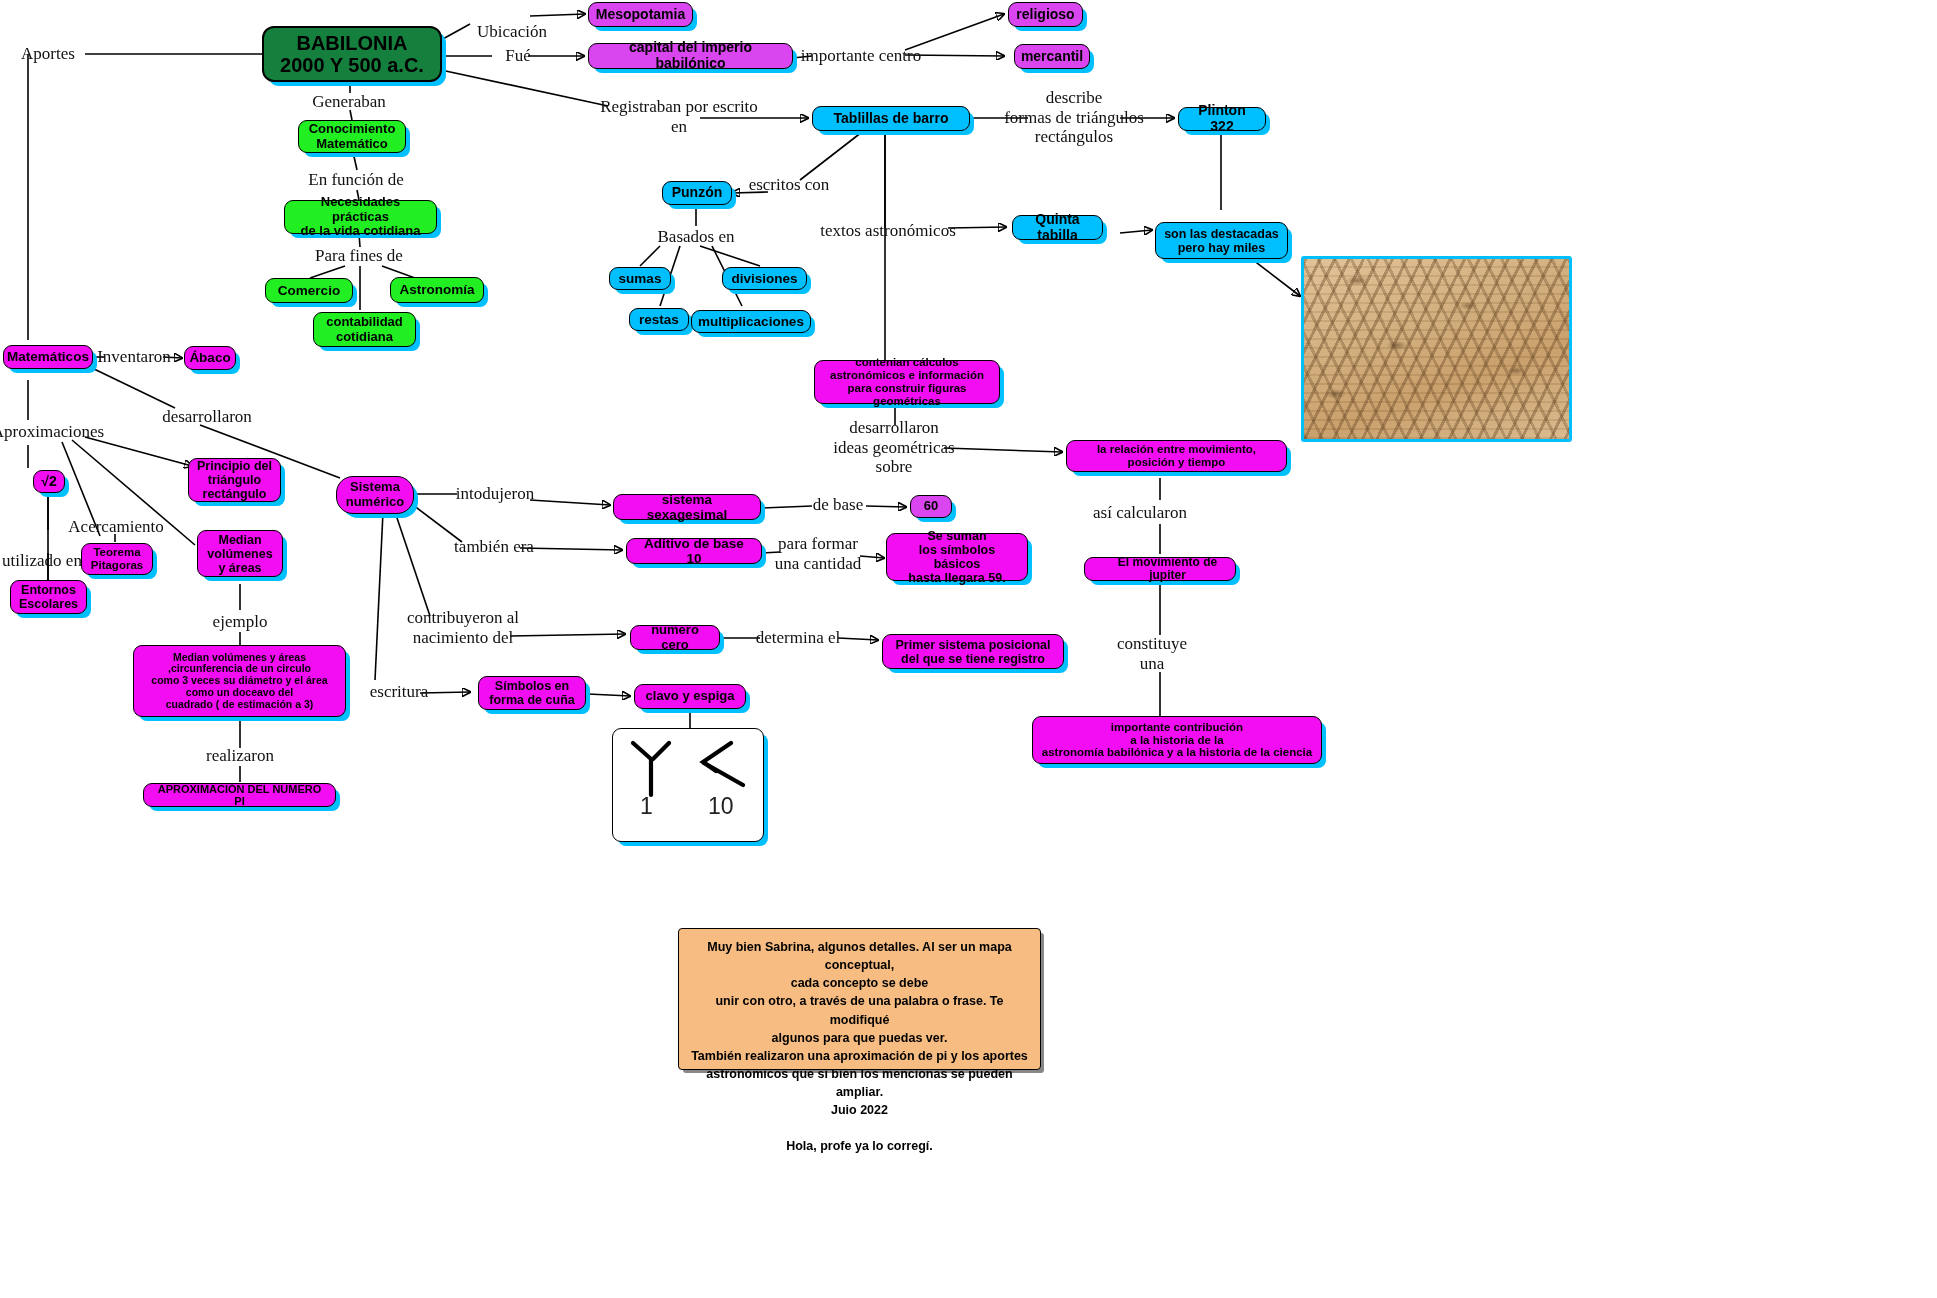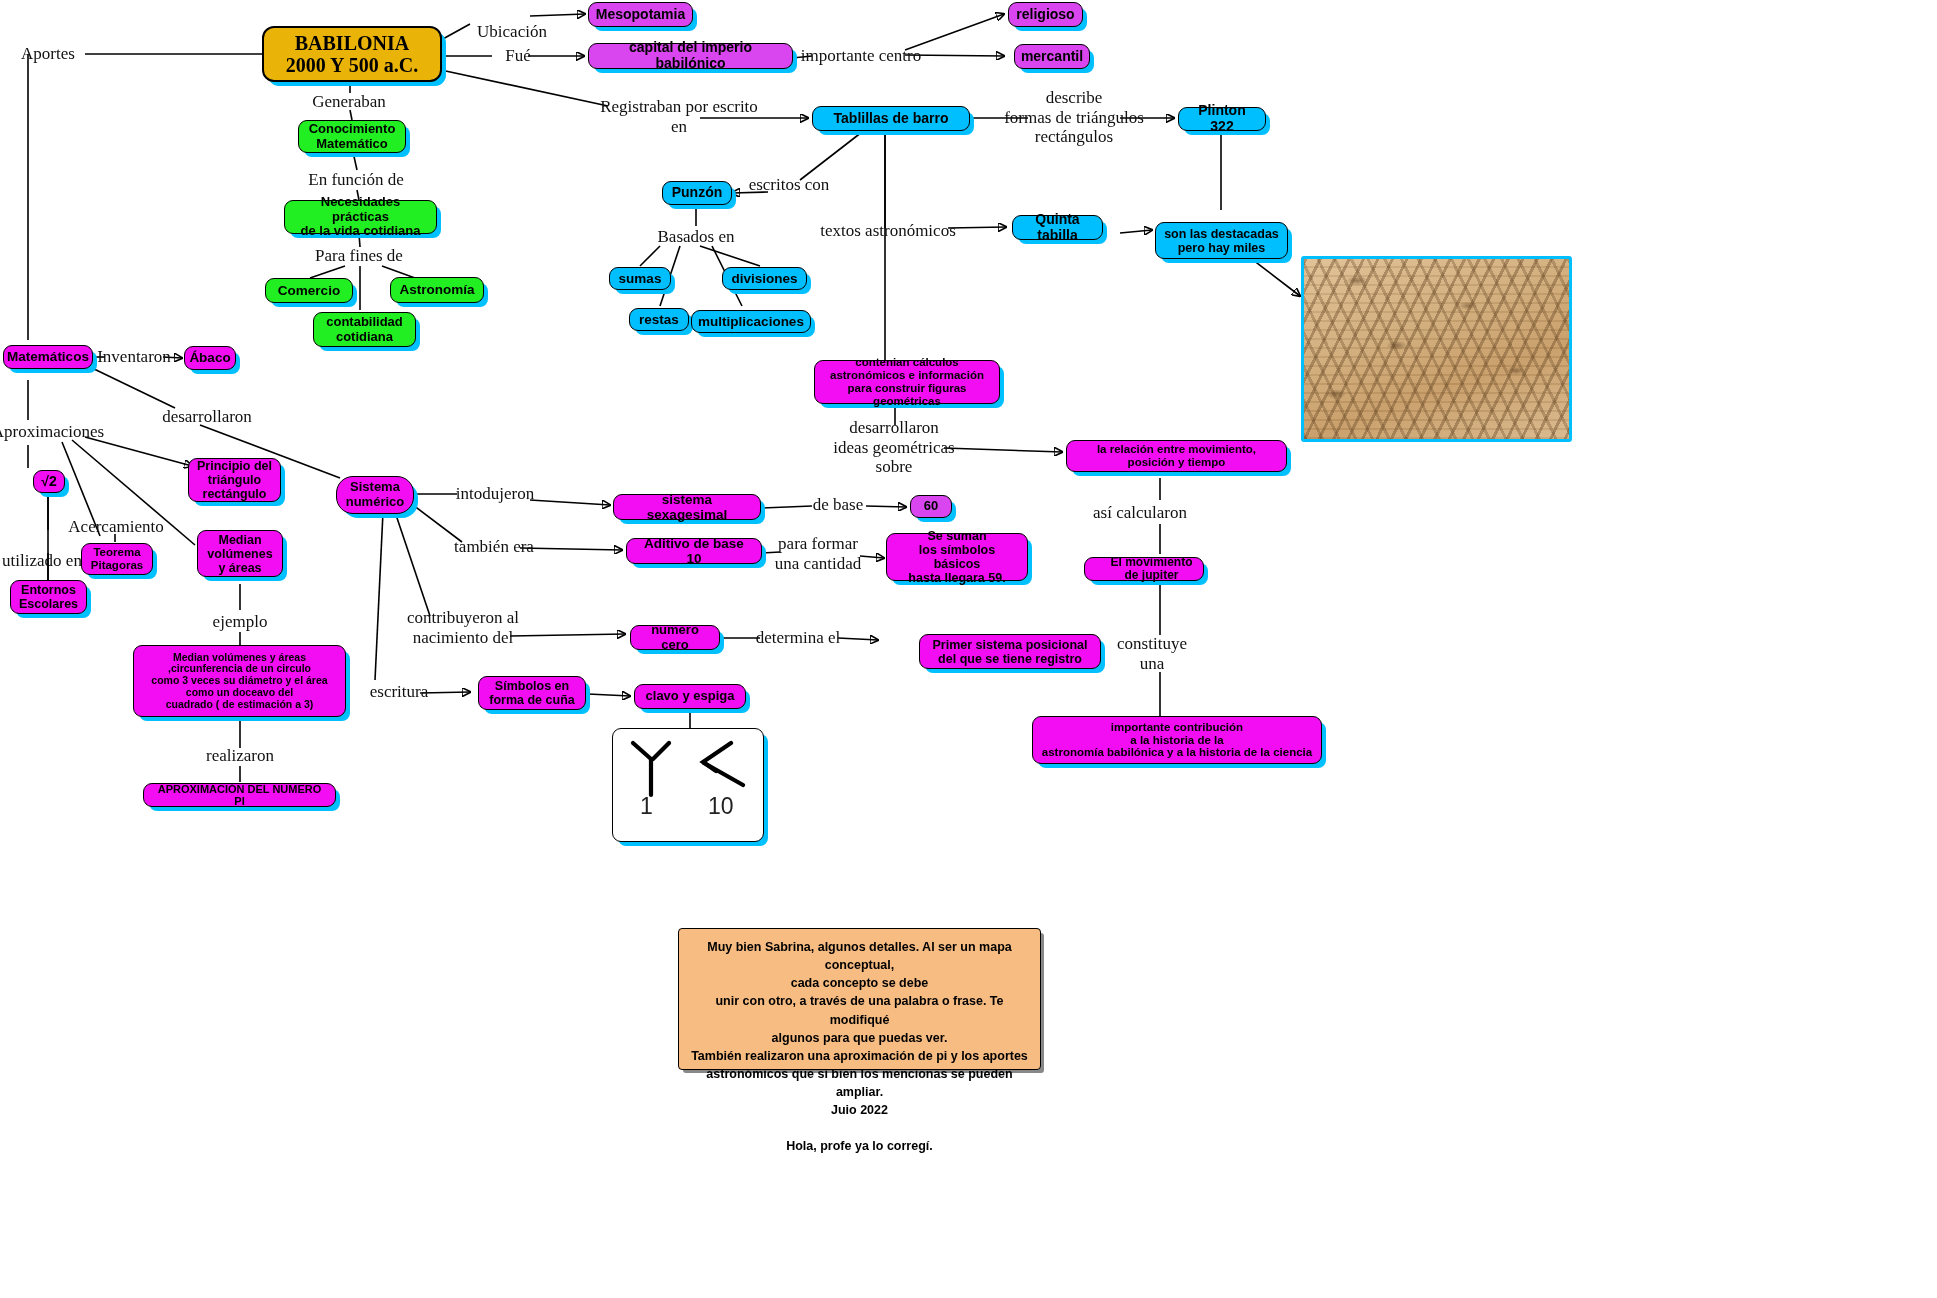--- a/index.html
+++ b/index.html
@@ -16,22 +16,22 @@
         border:1px solid #000;border-radius:9px;
         display:flex;align-items:center;justify-content:center;
         text-align:center;font-weight:bold;color:#000;
         padding:3px 8px;line-height:1.12;
         box-shadow:5px 5px 0 -1px #00c0ff;
         font-family:"Liberation Sans",sans-serif;}
   .orange{background:#d946ef;}
   .cyan  {background:#00bfff;}
   .green {background:#22ef22;}
   .magenta{background:#f20df2;}
-  .title-node{background:#eab308;border:2px solid #000;border-radius:12px;
-              font-family:Liberation Serif, serif;font-weight:bold;}
+  .title-node{background:#15803d;border:2px solid #000;border-radius:12px;
+              font-family:Liberation Sans, sans-serif;font-weight:bold;}
 
   
   #links{position:absolute;left:0;top:0;width:1937px;height:1298px;}
   #links line, #links path{stroke:#000;stroke-width:1.6px;fill:none;}
 
   
   .glyphbox{position:absolute;background:#fff;border:1px solid #000;
             border-radius:9px;box-shadow:5px 5px 0 -1px #00c0ff;}
   .gnum{position:absolute;font-family:"Liberation Sans",sans-serif;
         font-size:23px;color:#222;}
@@ -262,21 +262,21 @@
   <div class="node cyan" style="left:1155px;top:212px;width:133px;height:37px;font-size:12.5px;white-space:pre-line;margin-top:10px;">son las destacadas
 pero hay miles</div>
 
   <div class="node magenta" style="left:814px;top:360px;width:186px;height:44px;font-size:11.5px;white-space:pre-line;">contenian cálculos
 astronómicos e información
 para construir figuras geométricas</div>
 
   <div class="node magenta" style="left:1066px;top:440px;width:221px;height:32px;font-size:11.5px;white-space:pre-line;">la relación entre movimiento,
 posición y tiempo</div>
 
-  <div class="node magenta" style="left:1084px;top:557px;width:120px;height:24px;font-size:12px;padding-left:23px;">El movimiento de jupiter</div>
+  <div class="node magenta" style="left:1084px;top:557px;width:152px;height:24px;font-size:12px;padding-left:23px;">El movimiento de jupiter</div>
 
   <div class="node magenta" style="left:1016px;top:716px;width:290px;height:48px;font-size:11.5px;white-space:pre-line;margin-left:16px;">importante contribución
 a la historia de la
 astronomía babilónica y a la historia de la ciencia</div>
 
   <div class="node magenta" style="left:3px;top:345px;width:90px;height:24px;font-size:13.5px;">Matemáticos</div>
 
   <div class="node magenta" style="left:184px;top:346px;width:52px;height:24px;font-size:13.5px;">Ábaco</div>
 
   <div class="node magenta" style="left:33px;top:470px;width:32px;height:23px;font-size:14px;">√2</div>
@@ -311,21 +311,21 @@
   <div class="node orange" style="left:910px;top:495px;width:42px;height:23px;font-size:13px;">60</div>
 
   <div class="node magenta" style="left:626px;top:538px;width:136px;height:26px;font-size:13.5px;">Aditivo de base 10</div>
 
   <div class="node magenta" style="left:886px;top:533px;width:142px;height:48px;font-size:12.5px;white-space:pre-line;">Se suman
 los símbolos básicos
 hasta llegara 59.</div>
 
   <div class="node magenta" style="left:630px;top:625px;width:90px;height:25px;font-size:13px;">numero cero</div>
 
-  <div class="node magenta" style="left:882px;top:634px;width:182px;height:35px;font-size:12.5px;white-space:pre-line;margin-left:37px;">Primer sistema posicional
+  <div class="node magenta" style="left:882px;top:634px;width:182px;height:35px;font-size:12.5px;white-space:pre-line;">Primer sistema posicional
 del que se tiene registro</div>
 
   <div class="node magenta" style="left:478px;top:676px;width:108px;height:34px;font-size:12.5px;white-space:pre-line;">Símbolos en
 forma de cuña</div>
 
   <div class="node magenta" style="left:634px;top:684px;width:112px;height:25px;font-size:13px;">clavo y espiga</div>
 
   <div class="glyphbox" style="left:612px;top:728px;width:150px;height:112px;">
     <svg width="150" height="112" viewBox="0 0 150 112">
       <g stroke="#000" fill="none" stroke-width="4.2" stroke-linecap="round">

